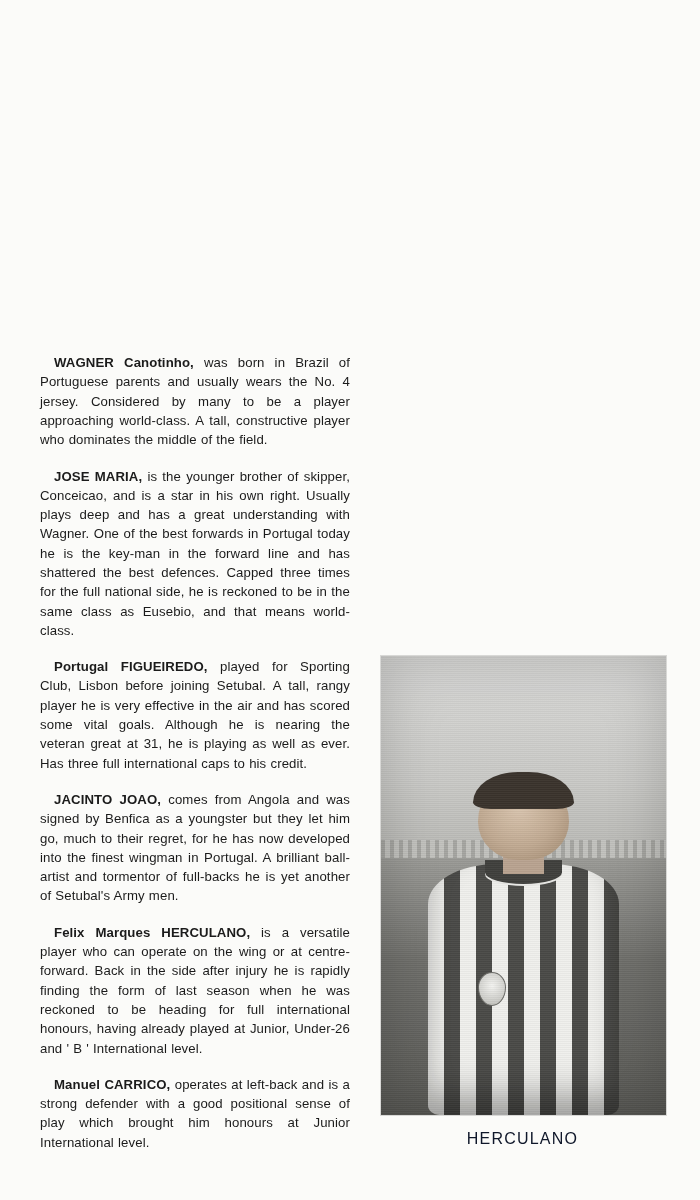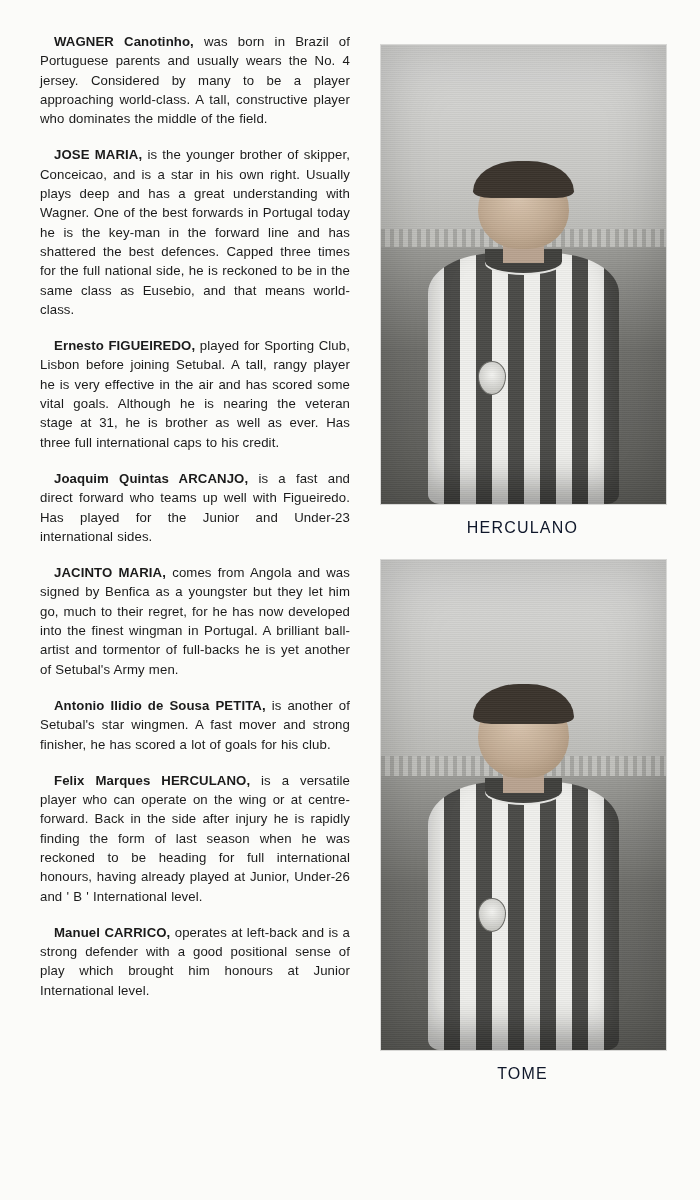--- a/index.html
+++ b/index.html
@@ -15,21 +15,22 @@
     position: relative;
     overflow: hidden;
   }
   .page {
     width: 700px;
     height: 1200px;
     position: relative;
     background: #fbfbf9;
     display: flex;
     box-sizing: border-box;
-    padding: 32px 28px 30px 28px;
+    padding: 52px 28px 30px 28px;
+    align-items: flex-end;
   }
   .col-text {
     width: 322px;
     padding-left: 12px;
     box-sizing: border-box;
   }
   .col-images {
     width: 318px;
     box-sizing: border-box;
     padding-left: 30px;
@@ -37,21 +38,21 @@
   }
   .para {
     font-size: 13.2px;
     line-height: 19.3px;
     text-align: justify;
     margin: 0 0 17px 0;
     text-indent: 14px;
     letter-spacing: 0.1px;
     word-spacing: 0.4px;
   }
-  .para:last-child { margin-bottom: 7px; }
+  .para:last-child { margin-bottom: 18px; }
   .name {
     font-weight: bold;
   }
   .photo-block {
     margin-bottom: 22px;
   }
   .photo {
     width: 285px;
     height: 459px;
     position: relative;
@@ -193,34 +194,28 @@
 
     <p class="para">
       <span class="name">WAGNER Canotinho,</span><span> was born in Brazil of Portuguese parents and usually wears the No. 4 jersey. Considered by many to be a player approaching world-class. A tall, constructive player who dominates the middle of the field.</span>
     </p>
 
     <p class="para">
       <span class="name">JOSE MARIA,</span><span> is the younger brother of skipper, Conceicao, and is a star in his own right. Usually plays deep and has a great understanding with Wagner. One of the best forwards in Portugal today he is the key-man in the forward line and has shattered the best defences. Capped three times for the full national side, he is reckoned to be in the same class as Eusebio, and that means world-class.</span>
     </p>
 
     <p class="para">
-      <span class="name">Ernesto FIGUEIREDO,</span><span> played for Sporting Club, Lisbon before joining Setubal. A tall, rangy player he is very effective in the air and has scored some vital goals. Although he is nearing the veteran stage at 31, he is brother as well as ever. Has three full international caps to his credit.</span>
-    </p>
-
-    <p class="para">
-      <span class="name">Joaquim Quintas ARCANJO,</span><span> is a fast and direct forward who teams up well with Figueiredo. Has played for the Junior and Under-23 international sides.</span>
-    </p>
-
-    <p class="para">
-      <span class="name">JACINTO MARIA,</span><span> comes from Angola and was signed by Benfica as a youngster but they let him go, much to their regret, for he has now developed into the finest wingman in Portugal. A brilliant ball-artist and tormentor of full-backs he is yet another of Setubal's Army men.</span>
-    </p>
-
-    <p class="para">
-      <span class="name">Antonio Ilidio de Sousa PETITA,</span><span> is another of Setubal's star wingmen. A fast mover and strong finisher, he has scored a lot of goals for his club.</span>
-    </p>
+      <span class="name">Portugal FIGUEIREDO,</span><span> played for Sporting Club, Lisbon before joining Setubal. A tall, rangy player he is very effective in the air and has scored some vital goals. Although he is nearing the veteran great at 31, he is playing as well as ever. Has three full international caps to his credit.</span>
+    </p>
+
+
+    <p class="para">
+      <span class="name">JACINTO JOAO,</span><span> comes from Angola and was signed by Benfica as a youngster but they let him go, much to their regret, for he has now developed into the finest wingman in Portugal. A brilliant ball-artist and tormentor of full-backs he is yet another of Setubal's Army men.</span>
+    </p>
+
 
     <p class="para">
       <span class="name">Felix Marques HERCULANO,</span><span> is a versatile player who can operate on the wing or at centre-forward. Back in the side after injury he is rapidly finding the form of last season when he was reckoned to be heading for full international honours, having already played at Junior, Under-26 and ' B ' International level.</span>
     </p>
 
     <p class="para">
       <span class="name">Manuel CARRICO,</span><span> operates at left-back and is a strong defender with a good positional sense of play which brought him honours at Junior International level.</span>
     </p>
 
   </div>
@@ -240,34 +235,15 @@
           <div class="neck"></div>
           <div class="head"></div>
           <div class="hair"></div>
         </div>
         <div class="grain"></div>
         <div class="vignette"></div>
       </div>
       <div class="caption">HERCULANO</div>
     </div>
 
-    <div class="photo-block">
-      <div class="photo second">
-        <div class="sky"></div>
-        <div class="fence"></div>
-        <div class="goal"></div>
-        <div class="field"></div>
-        <div class="figure">
-          <div class="shirt"></div>
-          <div class="badge"></div>
-          <div class="collar"></div>
-          <div class="neck"></div>
-          <div class="head"></div>
-          <div class="hair"></div>
-        </div>
-        <div class="grain"></div>
-        <div class="vignette"></div>
-      </div>
-      <div class="caption">TOME</div>
-    </div>
 
   </div>
 </div>
 
 </body></html>

